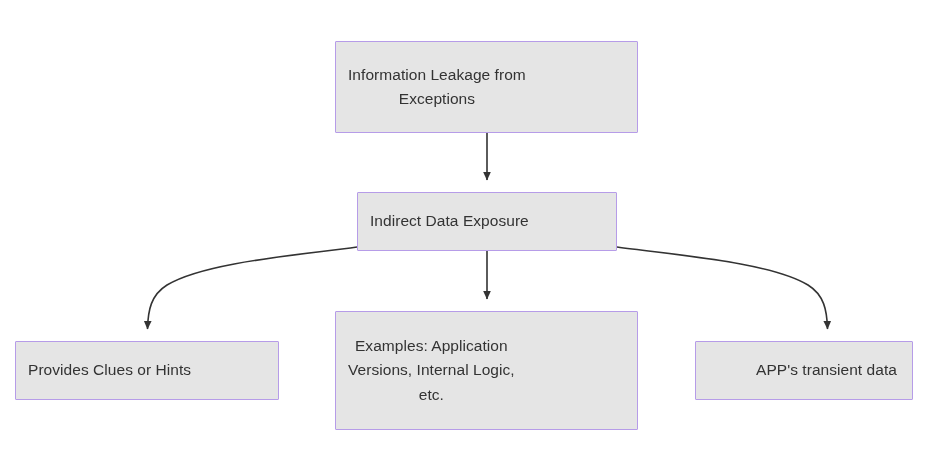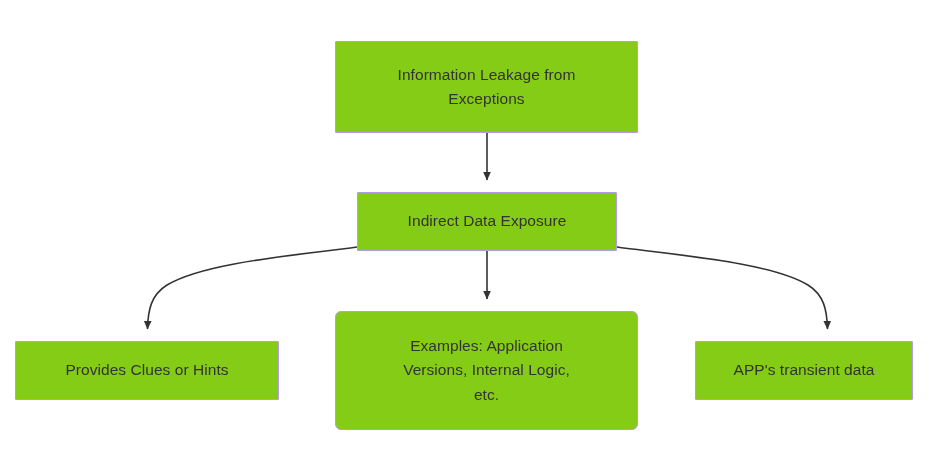--- a/index.html
+++ b/index.html
@@ -23,45 +23,44 @@
     position: absolute;
     left: 0;
     top: 0;
     width: 947px;
     height: 453px;
     pointer-events: none;
   }
   .flow-node {
     position: absolute;
     box-sizing: border-box;
-    background: #84cc16;
+    background: #e5e5e5;
     border: 1px solid #B69CE8;
     border-radius: 1px;
     display: flex;
     align-items: center;
-    justify-content: center;
     text-align: center;
   }
   .flow-node .node-label {
     display: block;
     color: #333333;
     font-family: "Liberation Sans", sans-serif;
     font-size: 15.5px;
     line-height: 1.55;
     letter-spacing: 0.05px;
     padding: 0 12px;
     white-space: pre-line;
   }
 
   
   #node-root       { left: 335px; top: 41px;  width: 303px; height: 92px;  }
   #node-indirect   { left: 357px; top: 192px; width: 260px; height: 59px;  }
   #node-clues      { left: 15px;  top: 341px; width: 264px; height: 59px;  }
-  #node-examples   { left: 335px; top: 311px; width: 303px; height: 119px; border-radius: 6px; }
-  #node-transient  { left: 695px; top: 341px; width: 218px; height: 59px;  }
+  #node-examples   { left: 335px; top: 311px; width: 303px; height: 119px; }
+  #node-transient  { left: 695px; top: 341px; width: 218px; height: 59px; padding-left: 48px;  }
 </style>
 </head>
 <body>
 
 <div id="diagram-canvas">
 
   <svg id="edge-layer" viewBox="0 0 947 453" width="947" height="453" xmlns="http://www.w3.org/2000/svg">
     <defs>
       <marker id="arrowhead" markerWidth="10" markerHeight="8" refX="8.4" refY="4" orient="auto" markerUnits="userSpaceOnUse">
         <path d="M0,0 L9,4 L0,8 z" fill="#333333"></path>

